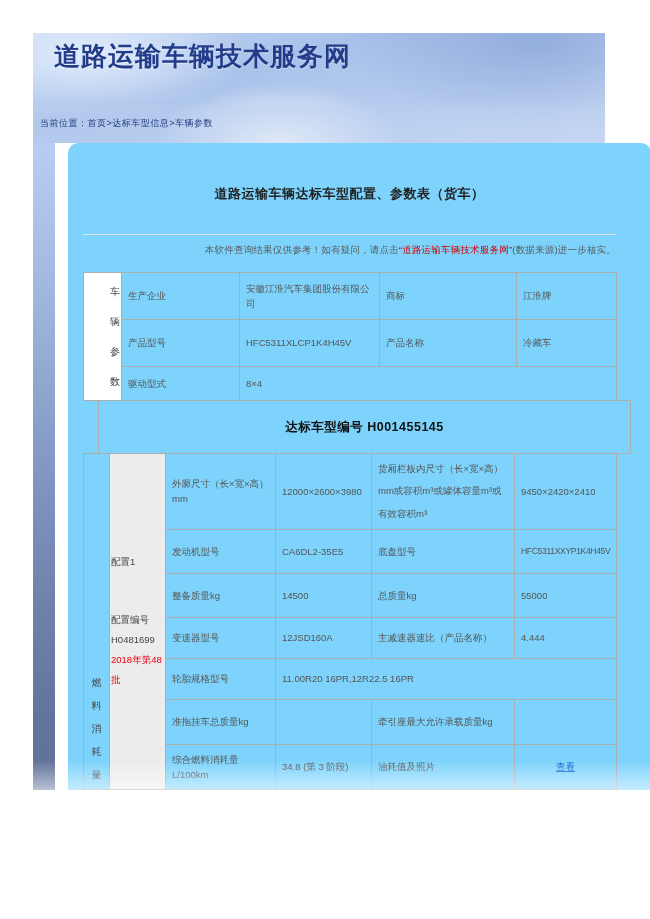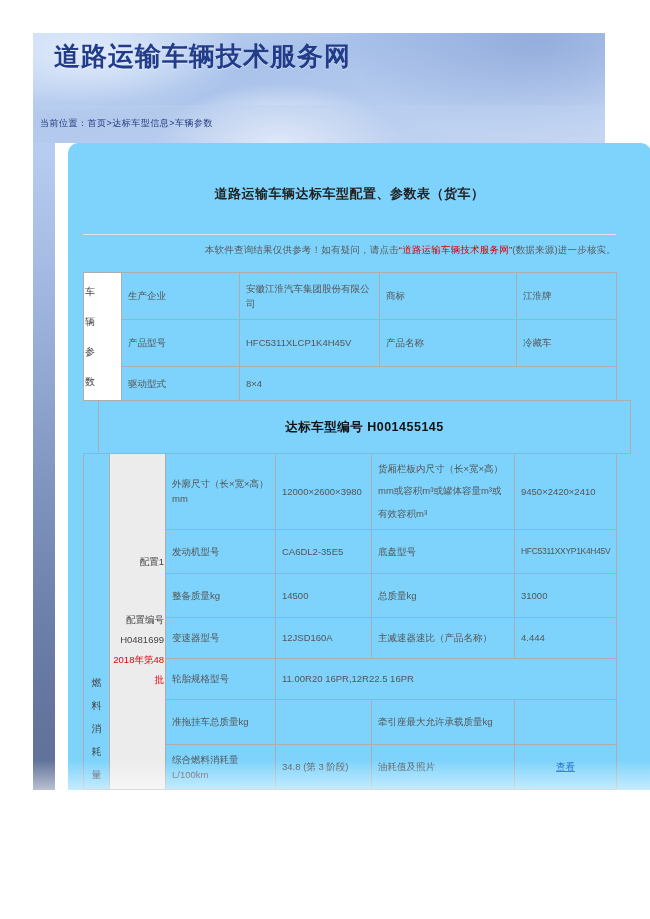--- a/index.html
+++ b/index.html
@@ -51,41 +51,41 @@
   }
   .red-link{color:#d40000;text-decoration:none;cursor:pointer;}
 
   
   table{border-collapse:collapse;table-layout:fixed;margin-top:15px;width:533px;}
   td{border:1px solid #adadad;font-size:9.5px;color:#555;vertical-align:middle;line-height:1.6;overflow:hidden;}
   .lbl,.val{padding:4px 6px;text-align:left;}
   .t1 td{height:auto;}
   .t1 .r-tall{height:47px;}
   .t1 .r-short{height:34px;}
-  .vside{text-align:left;vertical-align:middle;background:#fff;}
+  .vside{text-align:right;vertical-align:middle;background:#fff;}
   .vtext{display:inline-block;width:1em;line-height:30px;font-size:10px;color:#444;word-break:break-all;}
 
   .model-code{
     width:531px;margin-left:15px;margin-top:-1px;height:52px;line-height:52px;
     border:1px solid #adadad;text-align:center;
     font-size:12.5px;font-weight:bold;color:#111;letter-spacing:.5px;
   }
 
   .t2{margin-top:-1px;}
   .t2 .r1{height:64px;}
   .t2 .r2{height:44px;}
   .t2 .r3{height:44px;}
   .t2 .r4{height:41px;margin-top:23px;}
   .t2 .r5{height:41px;margin-top:36px;}
   .t2 .r6{height:45px;margin-top:28px;}
   .t2 .r7{height:45px;}
   .wide-label{line-height:2.35;}
   .vside2{vertical-align:bottom;text-align:center;}
   .vtext2{display:inline-block;width:1em;line-height:23px;font-size:10px;color:#444;word-break:break-all;padding-bottom:2px;}
-  .cfg{background:#ececec;text-align:right;vertical-align:middle;color:#444;}
+  .cfg{background:#ececec;text-align:left;vertical-align:middle;color:#444;}
   .cfg div{line-height:20px;font-size:9.5px;}
   .cfg-name{margin-bottom:38px;}
   .red{color:#e60012;}
   .tight{font-size:8.5px;letter-spacing:-.3px;}
   .link-cell{text-align:center;}
   .view-link{color:#0a62c9;text-decoration:underline;cursor:pointer;font-size:9.5px;}
 
   
   .bottom-fade{
     position:absolute;left:0;top:760px;width:650px;height:80px;
@@ -173,21 +173,21 @@
         <tr class="r2">
           <td class="lbl">发动机型号</td>
           <td class="val">CA6DL2-35E5</td>
           <td class="lbl">底盘型号</td>
           <td class="val tight">HFC5311XXYP1K4H45V</td>
         </tr>
         <tr class="r3">
           <td class="lbl">整备质量kg</td>
           <td class="val">14500</td>
           <td class="lbl">总质量kg</td>
-          <td class="val">31000</td>
+          <td class="val">55000</td>
         </tr>
         <tr class="r4">
           <td class="lbl">变速器型号</td>
           <td class="val">12JSD160A</td>
           <td class="lbl">主减速器速比（产品名称）</td>
           <td class="val">4.444</td>
         </tr>
         <tr class="r5">
           <td class="lbl">轮胎规格型号</td>
           <td class="val" colspan="3">11.00R20 16PR,12R22.5 16PR</td>

